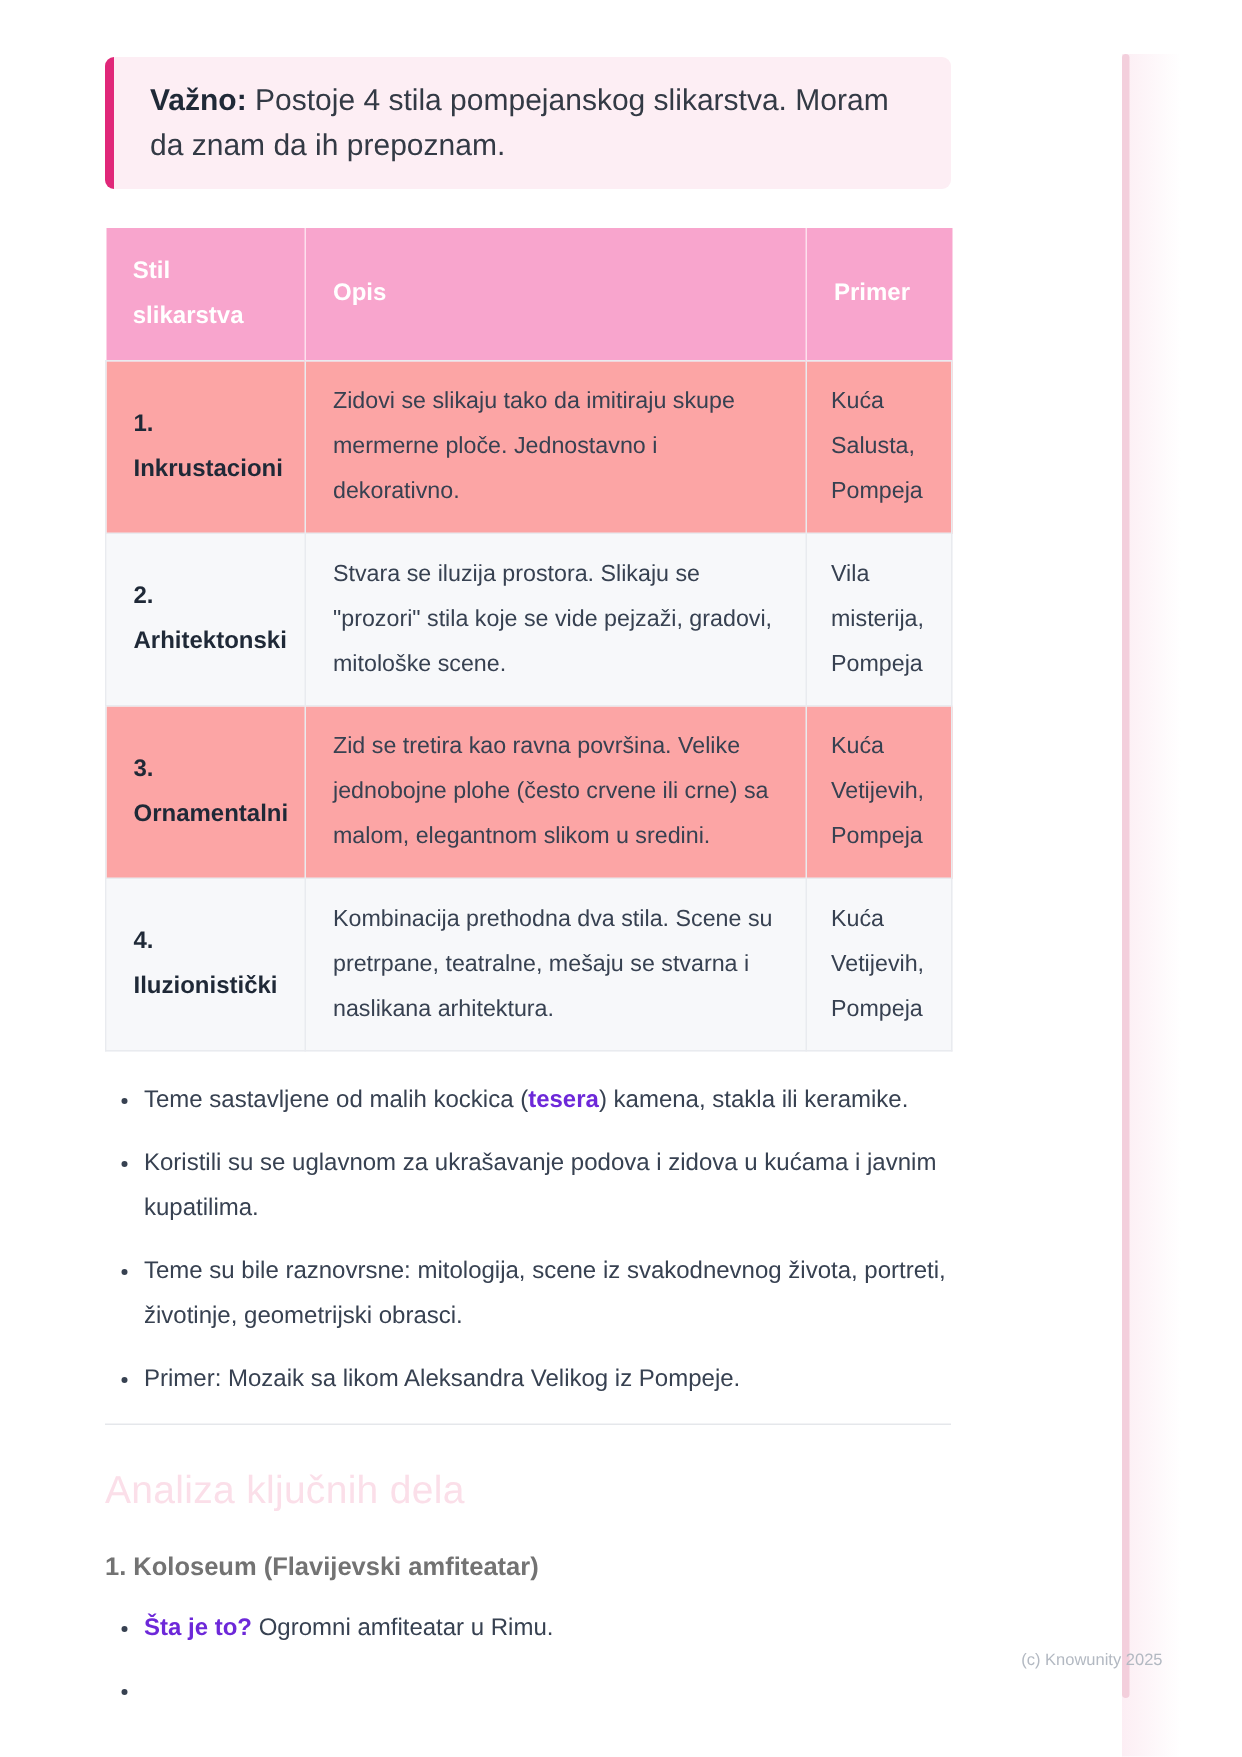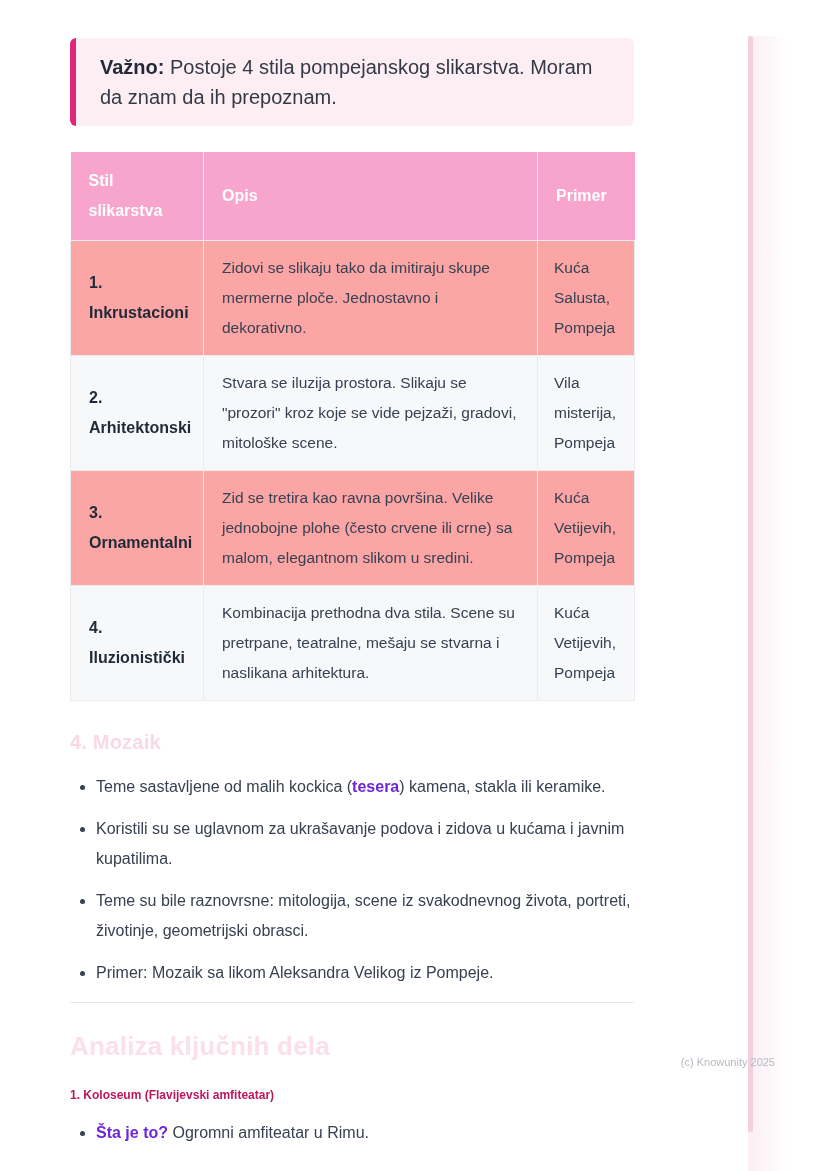--- a/index.html
+++ b/index.html
@@ -45,36 +45,36 @@
   tr.alt td{background:#f7f8fa;}
   td.stil{font-weight:700;color:#1f2937;font-size:16px;}
   td.stil span{display:block;}
   .col-stil{width:133px;}.col-opis{width:334px;}.col-primer{width:97px;}
 
   
   h2.pink{
     margin:30px 0 0 0;font-size:20px;font-weight:700;color:#f9d9e4;letter-spacing:.2px;
   }
   h1.pink{
-    margin:28px 0 0 0;font-size:26px;font-weight:700;color:#fbdfe9;letter-spacing:.2px;
+    margin:28px 0 0 0;font-size:26px;font-weight:400;color:#fbdfe9;letter-spacing:.2px;
   }
   h3.dark{
-    margin:26px 0 0 0;font-size:12px;font-weight:700;color:#be185d;
+    margin:26px 0 0 0;font-size:17px;font-weight:700;color:#737373;
   }
 
   
   ul{margin:18px 0 0 0;padding-left:26px;font-size:16px;line-height:30px;color:#374151;}
   li{margin-bottom:12px;}
   li b{color:#6d28d9;}
 
   hr{border:none;border-top:1px solid #e5e7eb;margin:14px 0 0 0;}
 
   
   .footer{
-    position:absolute;top:1056px;right:53px;
+    position:absolute;top:1101px;right:53px;
     font-size:11px;color:#b3b9c2;z-index:3;
   }
   .scroll-track{
     position:absolute;left:748px;top:36px;width:46px;height:1135px;z-index:1;
     background:linear-gradient(90deg,#fceef4 0%,rgba(255,255,255,0) 85%);
   }
   .scroll-thumb{
     position:absolute;left:748px;top:36px;width:5px;height:1096px;z-index:2;
     background:#f3cfdc;border-radius:3px;
   }
@@ -108,21 +108,21 @@
             <span>Inkrustacioni</span>
           </td>
         <td>Zidovi se slikaju tako da imitiraju skupe mermerne ploče. Jednostavno i dekorativno.</td>
         <td class="primer">Kuća Salusta, Pompeja</td>
       </tr>
       <tr class="alt">
         <td class="stil">
             <span>2.</span>
             <span>Arhitektonski</span>
           </td>
-        <td>Stvara se iluzija prostora. Slikaju se "prozori" kroz koje se vide pejzaži, gradovi, mitološke scene.</td>
+        <td>Stvara se iluzija prostora. Slikaju se "prozori" stila koje se vide pejzaži, gradovi, mitološke scene.</td>
         <td class="primer">Vila misterija, Pompeja</td>
       </tr>
       <tr>
         <td class="stil">
             <span>3.</span>
             <span>Ornamentalni</span>
           </td>
         <td>Zid se tretira kao ravna površina. Velike jednobojne plohe (često crvene ili crne) sa malom, elegantnom slikom u sredini.</td>
         <td class="primer">Kuća Vetijevih, Pompeja</td>
       </tr>
@@ -130,21 +130,20 @@
         <td class="stil">
             <span>4.</span>
             <span>Iluzionistički</span>
           </td>
         <td>Kombinacija prethodna dva stila. Scene su pretrpane, teatralne, mešaju se stvarna i naslikana arhitektura.</td>
         <td class="primer">Kuća Vetijevih, Pompeja</td>
       </tr>
     </tbody>
   </table>
 
-  <h2 class="pink">4. Mozaik</h2>
 
   <ul>
     <li><span>Teme sastavljene od malih kockica (</span><b>tesera</b><span>) kamena, stakla ili keramike.</span></li>
     <li>Koristili su se uglavnom za ukrašavanje podova i zidova u kućama i javnim kupatilima.</li>
     <li>Teme su bile raznovrsne: mitologija, scene iz svakodnevnog života, portreti, životinje, geometrijski obrasci.</li>
     <li>Primer: Mozaik sa likom Aleksandra Velikog iz Pompeje.</li>
   </ul>
 
   <hr>
 

